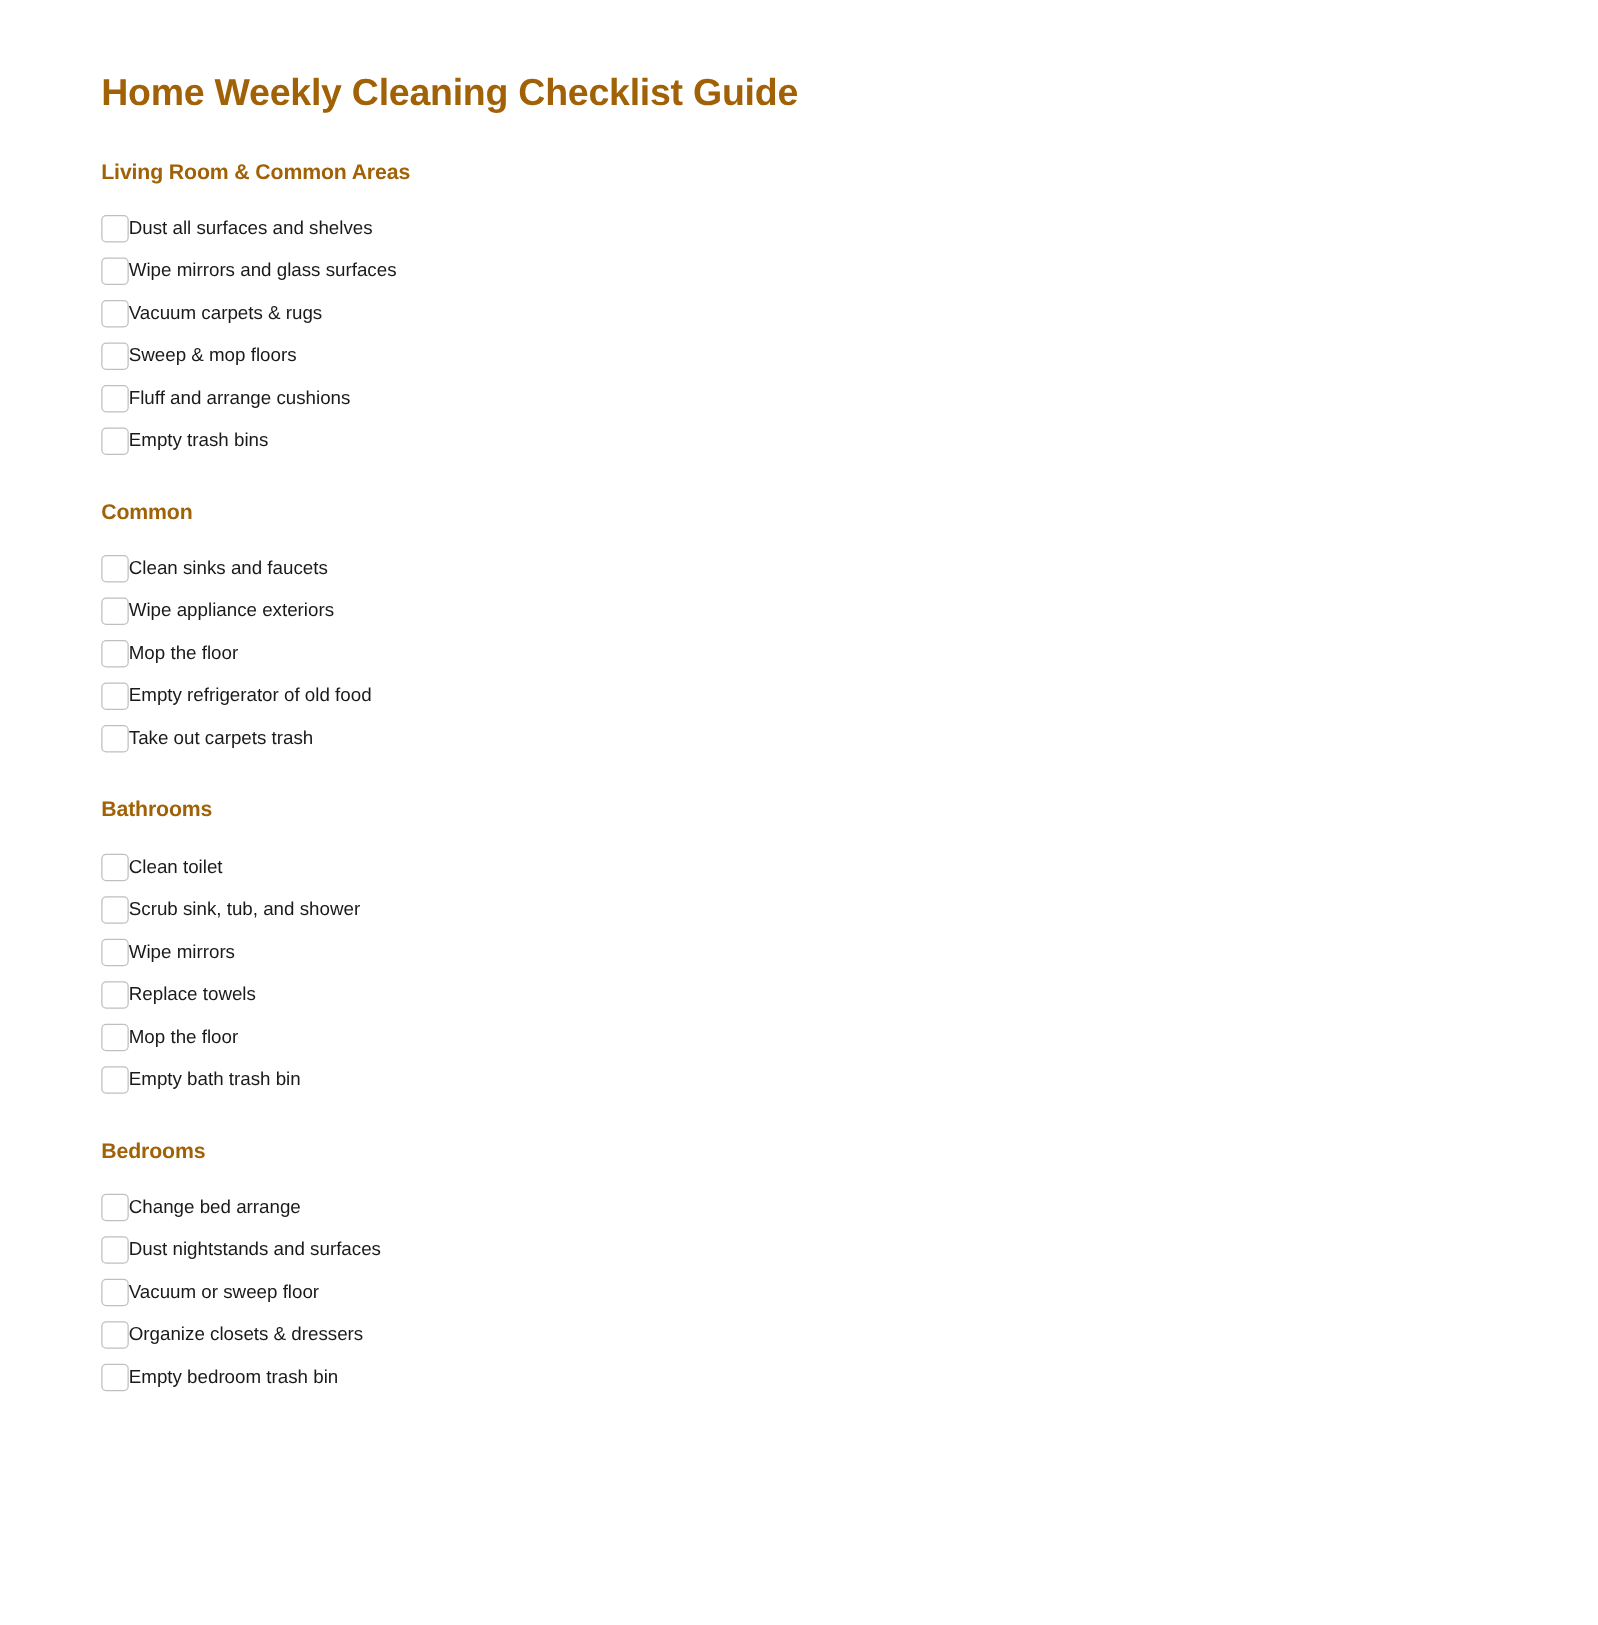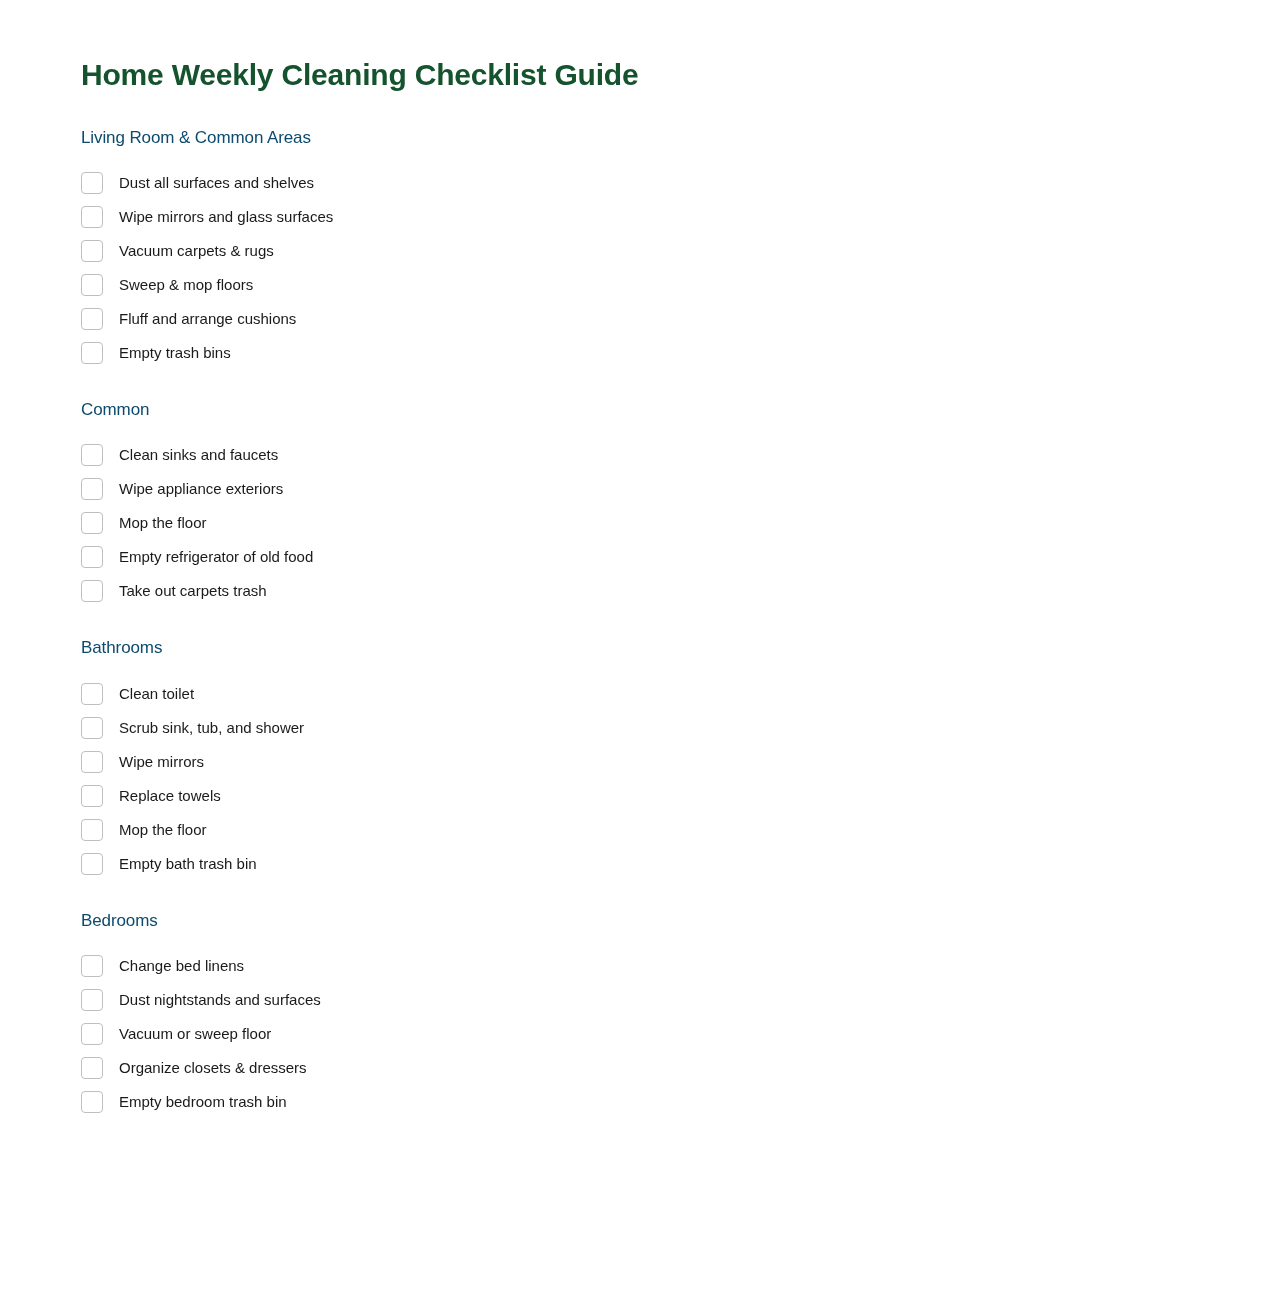--- a/index.html
+++ b/index.html
@@ -21,36 +21,36 @@
     width: 1278px;
     height: 1300px;
     padding: 58px 0 0 81px;
     background: #ffffff;
   }
 
   .doc-title {
     font-size: 30px;
     font-weight: bold;
     line-height: 1.12;
-    color: #14532d;
+    color: #a16207;
     letter-spacing: -0.2px;
     margin: 0 0 36px 0;
   }
 
   .section {
     margin: 0 0 30px 0;
   }
   .section:last-child {
     margin-bottom: 0;
   }
 
   .section-title {
     font-size: 17px;
-    font-weight: normal;
-    color: #0c4a6e;
+    font-weight: bold;
+    color: #a16207;
     line-height: 1.2;
     margin: 5px 0 18px 0;
     letter-spacing: -0.1px;
   }
 
   .checklist {
     list-style: none;
     margin: 0;
     padding: 0;
   }
@@ -68,21 +68,20 @@
     height: 22px;
     border: 1px solid #bfbfbf;
     border-radius: 4px;
     background: #ffffff;
   }
 
   .check-label {
     font-size: 15px;
     line-height: 1.2;
     color: #1a1a1a;
-    margin-left: 16px;
     white-space: nowrap;
   }
 </style>
 </head>
 <body>
 
 <div class="page">
 
   <h1 class="doc-title">Home Weekly Cleaning Checklist Guide</h1>
 
@@ -168,21 +167,21 @@
             <span class="checkbox" role="checkbox" aria-checked="false"></span>
             <span class="check-label">Empty bath trash bin</span>
           </li>
         </ul>
       </div>
       <div class="section">
         <h2 class="section-title">Bedrooms</h2>
         <ul class="checklist">
           <li class="check-row">
             <span class="checkbox" role="checkbox" aria-checked="false"></span>
-            <span class="check-label">Change bed linens</span>
+            <span class="check-label">Change bed arrange</span>
           </li>
           <li class="check-row">
             <span class="checkbox" role="checkbox" aria-checked="false"></span>
             <span class="check-label">Dust nightstands and surfaces</span>
           </li>
           <li class="check-row">
             <span class="checkbox" role="checkbox" aria-checked="false"></span>
             <span class="check-label">Vacuum or sweep floor</span>
           </li>
           <li class="check-row">

